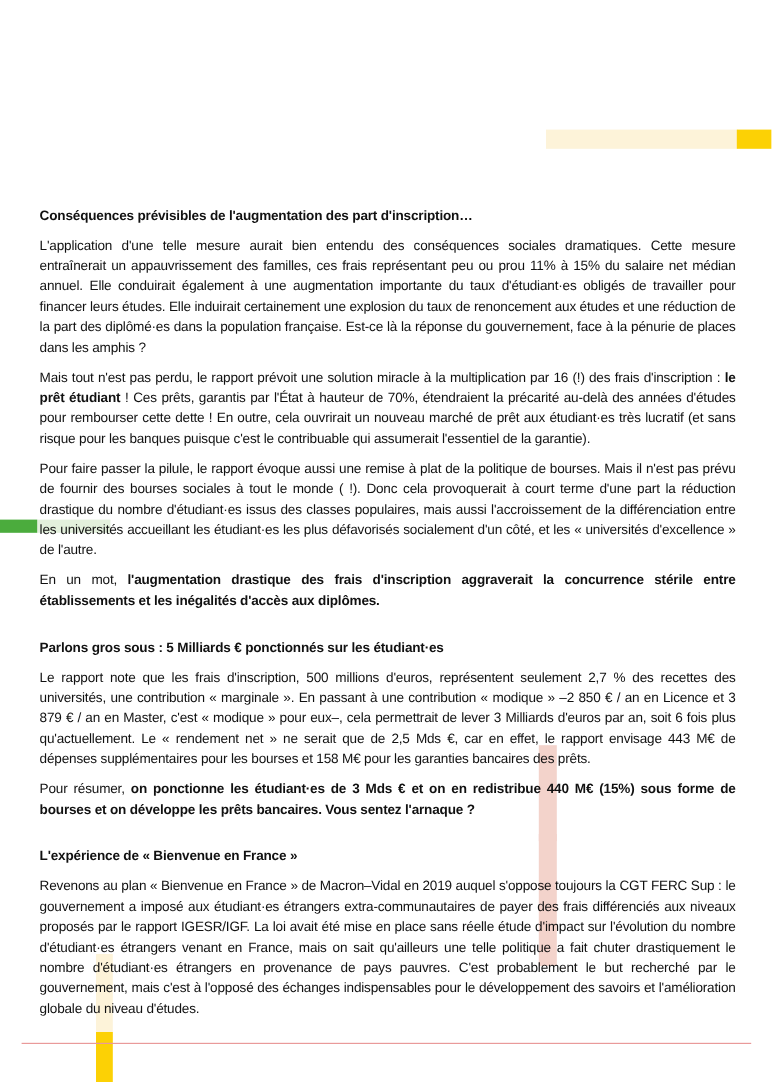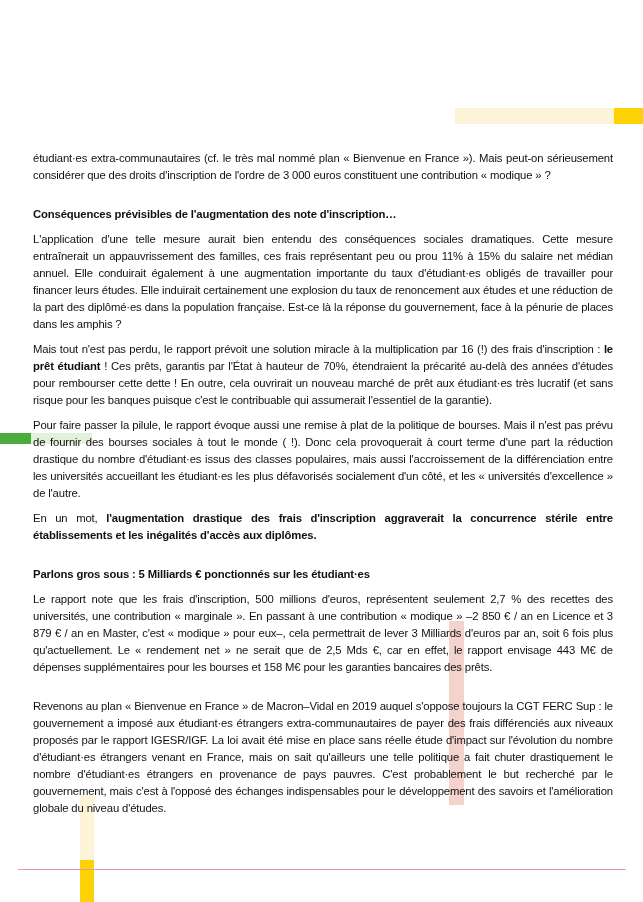--- a/index.html
+++ b/index.html
@@ -40,36 +40,37 @@
 <div class="deco deco-top-light"></div>
 <div class="deco deco-top-gold"></div>
 <div class="deco deco-green-light"></div>
 <div class="deco deco-green"></div>
 <div class="deco deco-pink1"></div>
 <div class="deco deco-pink2"></div>
 <div class="deco deco-cream"></div>
 <div class="deco deco-gold-b"></div>
 
 <div class="content">
-  <p>étudiant·es extra-communautaires (cf. le très mal nommé plan « Bienvenue en France »). Mais peut-on sérieusement considérer que des droits d'inscription de l'ordre de 3 000 euros constituent une contribution « modique » ?</p>
 
   <div class="section">
-    <p class="heading">Conséquences prévisibles de l'augmentation des note d'inscription…</p>
+    <p class="heading">Conséquences prévisibles de l'augmentation des part d'inscription…</p>
     <p>L'application d'une telle mesure aurait bien entendu des conséquences sociales dramatiques. Cette mesure entraînerait un appauvrissement des familles, ces frais représentant peu ou prou 11% à 15% du salaire net médian annuel. Elle conduirait également à une augmentation importante du taux d'étudiant·es obligés de travailler pour financer leurs études. Elle induirait certainement une explosion du taux de renoncement aux études et une réduction de la part des diplômé·es dans la population française. Est-ce là la réponse du gouvernement, face à la pénurie de places dans les amphis ?</p>
     <p><span>Mais tout n'est pas perdu, le rapport prévoit une solution miracle à la multiplication par 16 (!) des frais d'inscription : </span><span class="bold">le prêt étudiant</span><span> ! Ces prêts, garantis par l'État à hauteur de 70%, étendraient la précarité au-delà des années d'études pour rembourser cette dette ! En outre, cela ouvrirait un nouveau marché de prêt aux étudiant·es très lucratif (et sans risque pour les banques puisque c'est le contribuable qui assumerait l'essentiel de la garantie).</span></p>
     <p>Pour faire passer la pilule, le rapport évoque aussi une remise à plat de la politique de bourses. Mais il n'est pas prévu de fournir des bourses sociales à tout le monde ( !). Donc cela provoquerait à court terme d'une part la réduction drastique du nombre d'étudiant·es issus des classes populaires, mais aussi l'accroissement de la différenciation entre les universités accueillant les étudiant·es les plus défavorisés socialement d'un côté, et les « universités d'excellence » de l'autre.</p>
     <p><span>En un mot, </span><span class="bold">l'augmentation drastique des frais d'inscription aggraverait la concurrence stérile entre établissements et les inégalités d'accès aux diplômes.</span></p>
   </div>
 
   <div class="section">
     <p class="heading">Parlons gros sous  : 5 Milliards € ponctionnés sur les étudiant·es</p>
     <p>Le rapport note que les frais d'inscription, 500 millions d'euros, représentent seulement 2,7 % des recettes des universités, une contribution « marginale ». En passant à une contribution « modique » –2 850 € / an en Licence et 3 879 € / an en Master, c'est « modique » pour eux–, cela permettrait de lever 3 Milliards d'euros par an, soit 6 fois plus qu'actuellement. Le « rendement net » ne serait que de 2,5 Mds €, car en effet, le rapport envisage 443 M€ de dépenses supplémentaires pour les bourses et 158 M€ pour les garanties bancaires des prêts.</p>
+    <p><span>Pour résumer, </span><span class="bold">on ponctionne les étudiant·es de 3 Mds € et on en redistribue 440 M€ (15%) sous forme de bourses et on développe les prêts bancaires. Vous sentez l'arnaque  ?</span></p>
   </div>
 
   <div class="section">
+    <p class="heading">L'expérience de «  Bienvenue en France  »</p>
     <p>Revenons au plan « Bienvenue en France » de Macron–Vidal en 2019  auquel s'oppose toujours la CGT FERC Sup : le gouvernement a imposé aux étudiant·es étrangers extra-communautaires de payer des frais différenciés aux niveaux proposés par le rapport IGESR/IGF. La loi avait été mise en place sans réelle étude d'impact sur l'évolution du nombre d'étudiant·es étrangers venant en France, mais on sait qu'ailleurs une telle politique a fait chuter drastiquement le nombre d'étudiant·es étrangers en provenance de pays pauvres. C'est probablement le but recherché par le gouvernement, mais c'est à l'opposé des échanges indispensables pour le développement des savoirs et l'amélioration globale du niveau d'études.</p>
   </div>
 </div>
 
 <div class="footer-line"></div>
 
 <div class="footer">
   <div class="item" style="left:18px;">
     <span class="icon">
       <svg width="13" height="12" viewBox="0 0 13 12">

